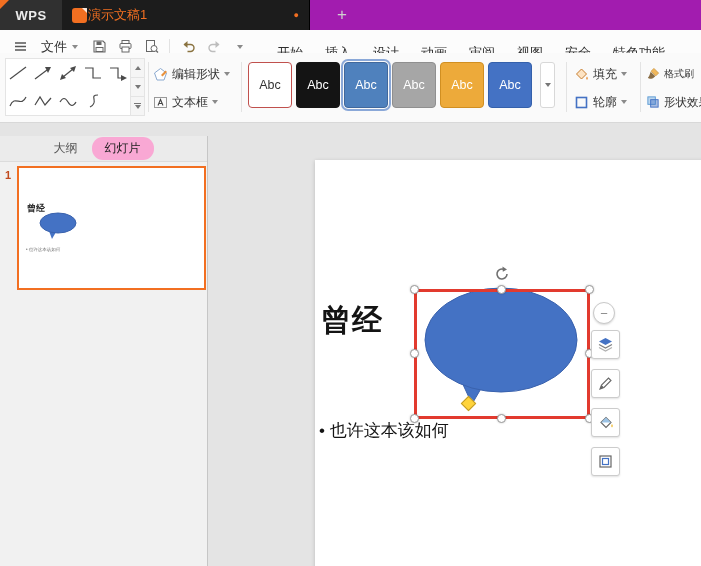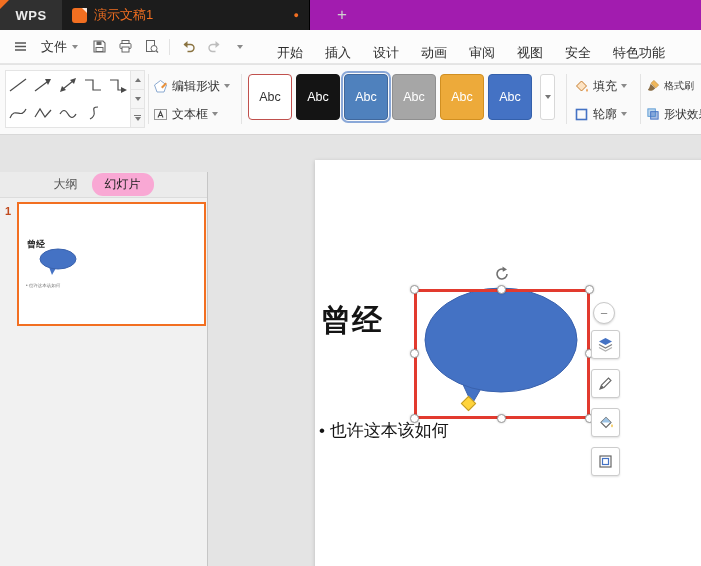--- a/index.html
+++ b/index.html
@@ -5,41 +5,41 @@
   * { margin:0; padding:0; box-sizing:border-box; }
   html,body { width:701px; height:566px; }
   .app { position:relative; width:701px; height:566px; overflow:hidden;
          font-family:"Liberation Sans","DejaVu Sans",sans-serif; font-size:13px; color:#333; background:#e4e4e4; }
 
   
   .titlebar { position:absolute; top:0; left:0; right:0; height:30px; background:#a21caf; display:flex; align-items:stretch; }
   .logo-block { width:62px; background:#303030; color:#ececec; font-weight:bold; letter-spacing:.5px;
                 display:flex; align-items:center; justify-content:center; position:relative; }
   .logo-corner { position:absolute; top:0; left:0; width:0; height:0; border-top:9px solid #f26f21; border-right:9px solid transparent; }
-  .doc-tab { width:248px; background:#1c1c1c; border-right:1px solid #000; display:flex; align-items:center; gap:7px; padding:0 10px; }
+  .doc-tab { width:248px; background:#1c1c1c; border-right:1px solid #000; display:flex; align-items:center; gap:1px; padding:0 10px; }
   .doc-icon { width:15px; height:15px; border-radius:3px; position:relative; flex:0 0 auto; }
   .doc-icon::after { content:""; position:absolute; top:0; right:0; width:0; height:0;
                      border-top:5px solid rgba(255,255,255,.85); border-left:5px solid transparent; }
   .doc-title { font-size:13px; flex:1; white-space:nowrap; overflow:hidden; }
   .doc-dot { font-size:9px; line-height:1; }
   .newtab-btn { margin-left:18px; color:#cfcfcf; font-size:17px; display:flex; align-items:center; padding:0 9px; }
 
   
   .menubar { position:absolute; top:30px; left:0; right:0; height:34px; background:#fcfcfc;
              border-bottom:1px solid #e6e6e6; display:flex; align-items:center; }
   .mb-left { display:flex; align-items:center; gap:2px; padding-left:8px; }
   .icon-btn { width:24px; height:24px; display:flex; align-items:center; justify-content:center; border-radius:3px; }
   .file-btn { display:flex; align-items:center; gap:5px; padding:0 7px; height:24px; }
   .caret { width:0; height:0; border-left:3.5px solid transparent; border-right:3.5px solid transparent; border-top:4px solid #8a8a8a; }
   .mb-sep { width:1px; height:16px; background:#e2e2e2; margin:0 4px; }
   .ribbon-tabs { display:flex; align-items:center; margin-left:14px; height:100%; overflow:hidden; }
   .ribbon-tab { padding:0 11px; height:100%; display:flex; align-items:center; white-space:nowrap; color:#2e2e2e;margin-top:12px; }
 
   
-  .ribbon { position:absolute; top:65px; left:0; right:0; height:70px; background:#fafafa; border-bottom:1px solid #d8d8d8; }
+  .ribbon { position:absolute; top:53px; left:0; right:0; height:70px; background:#fafafa; border-bottom:1px solid #d8d8d8; }
   .shape-gallery { position:absolute; left:5px; top:5px; width:126px; height:58px; background:#fff; border:1px solid #e4e4e4;
                    display:grid; grid-template-columns:repeat(5,1fr); grid-auto-rows:28px; }
   .sg-cell { display:flex; align-items:center; justify-content:center; }
   .sg-cell svg { stroke:#4a4a4a; fill:none; stroke-width:1.2; }
   .gallery-scroll { position:absolute; left:131px; top:5px; width:14px; height:58px; background:#f5f5f5;
                     border:1px solid #e4e4e4; border-left:none; display:flex; flex-direction:column; }
   .gs-btn { flex:1; display:flex; flex-direction:column; gap:1px; align-items:center; justify-content:center; border-bottom:1px solid #e4e4e4; }
   .gs-btn:last-child { border-bottom:none; }
   .tri-up { width:0; height:0; border-left:3.5px solid transparent; border-right:3.5px solid transparent; border-bottom:4px solid #777; }
   .tri-down { width:0; height:0; border-left:3.5px solid transparent; border-right:3.5px solid transparent; border-top:4px solid #777; }
@@ -47,21 +47,21 @@
   .vsep { position:absolute; top:9px; height:50px; width:1px; background:#e3e3e3; }
   .tool-row { position:absolute; display:flex; align-items:center; gap:4px; height:20px; font-size:12px; color:#333; white-space:nowrap; }
   .abc-gallery { position:absolute; left:248px; top:9px; display:flex; gap:4px; }
   .abc-item { width:44px; height:46px; border:1.5px solid #d4d4d4; border-radius:4px; background:#fff;
               display:flex; align-items:center; justify-content:center; font-size:12.5px; }
   .abc-item.selected { outline:2px solid #8aa8d8; outline-offset:1px; }
   .abc-more { position:absolute; left:540px; top:9px; width:15px; height:46px; background:#fff; border:1px solid #d8d8d8;
               border-radius:3px; display:flex; align-items:center; justify-content:center; }
 
   
-  .left-panel { position:absolute; top:136px; left:0; width:208px; bottom:0; background:#f1f1f1; border-right:1px solid #c6c6c6;margin-top:36px; }
+  .left-panel { position:absolute; top:136px; left:0; width:208px; bottom:0; background:#f1f1f1; border-right:1px solid #c6c6c6; }
   .panel-tabs { height:26px; background:#ebebeb; border-bottom:1px solid #dcdcdc; display:flex; align-items:center;
                 justify-content:center; gap:14px; font-size:12px; color:#555; }
   .tab-pill { background:#f9a8d4; color:#222; padding:3px 13px; border-radius:11px; }
   .thumb-wrap { position:relative; height:calc(100% - 26px); }
   .slide-number { position:absolute; left:5px; top:7px; font-size:11px; font-weight:bold; color:#c14a1e; }
   .thumb { position:absolute; left:17px; top:4px; width:189px; height:124px; background:#fff; border:2px solid #f26f21; }
   .thumb-title { position:absolute; left:8px; top:34px; font-size:9px; font-weight:bold; color:#2a2a2a; }
   .thumb-bubble { position:absolute; left:20px; top:44px; }
   .thumb-bullet { position:absolute; left:7px; top:78px; font-size:9px; color:#777; white-space:nowrap;
                   width:300px; transform:scale(.5); transform-origin:0 0; }

